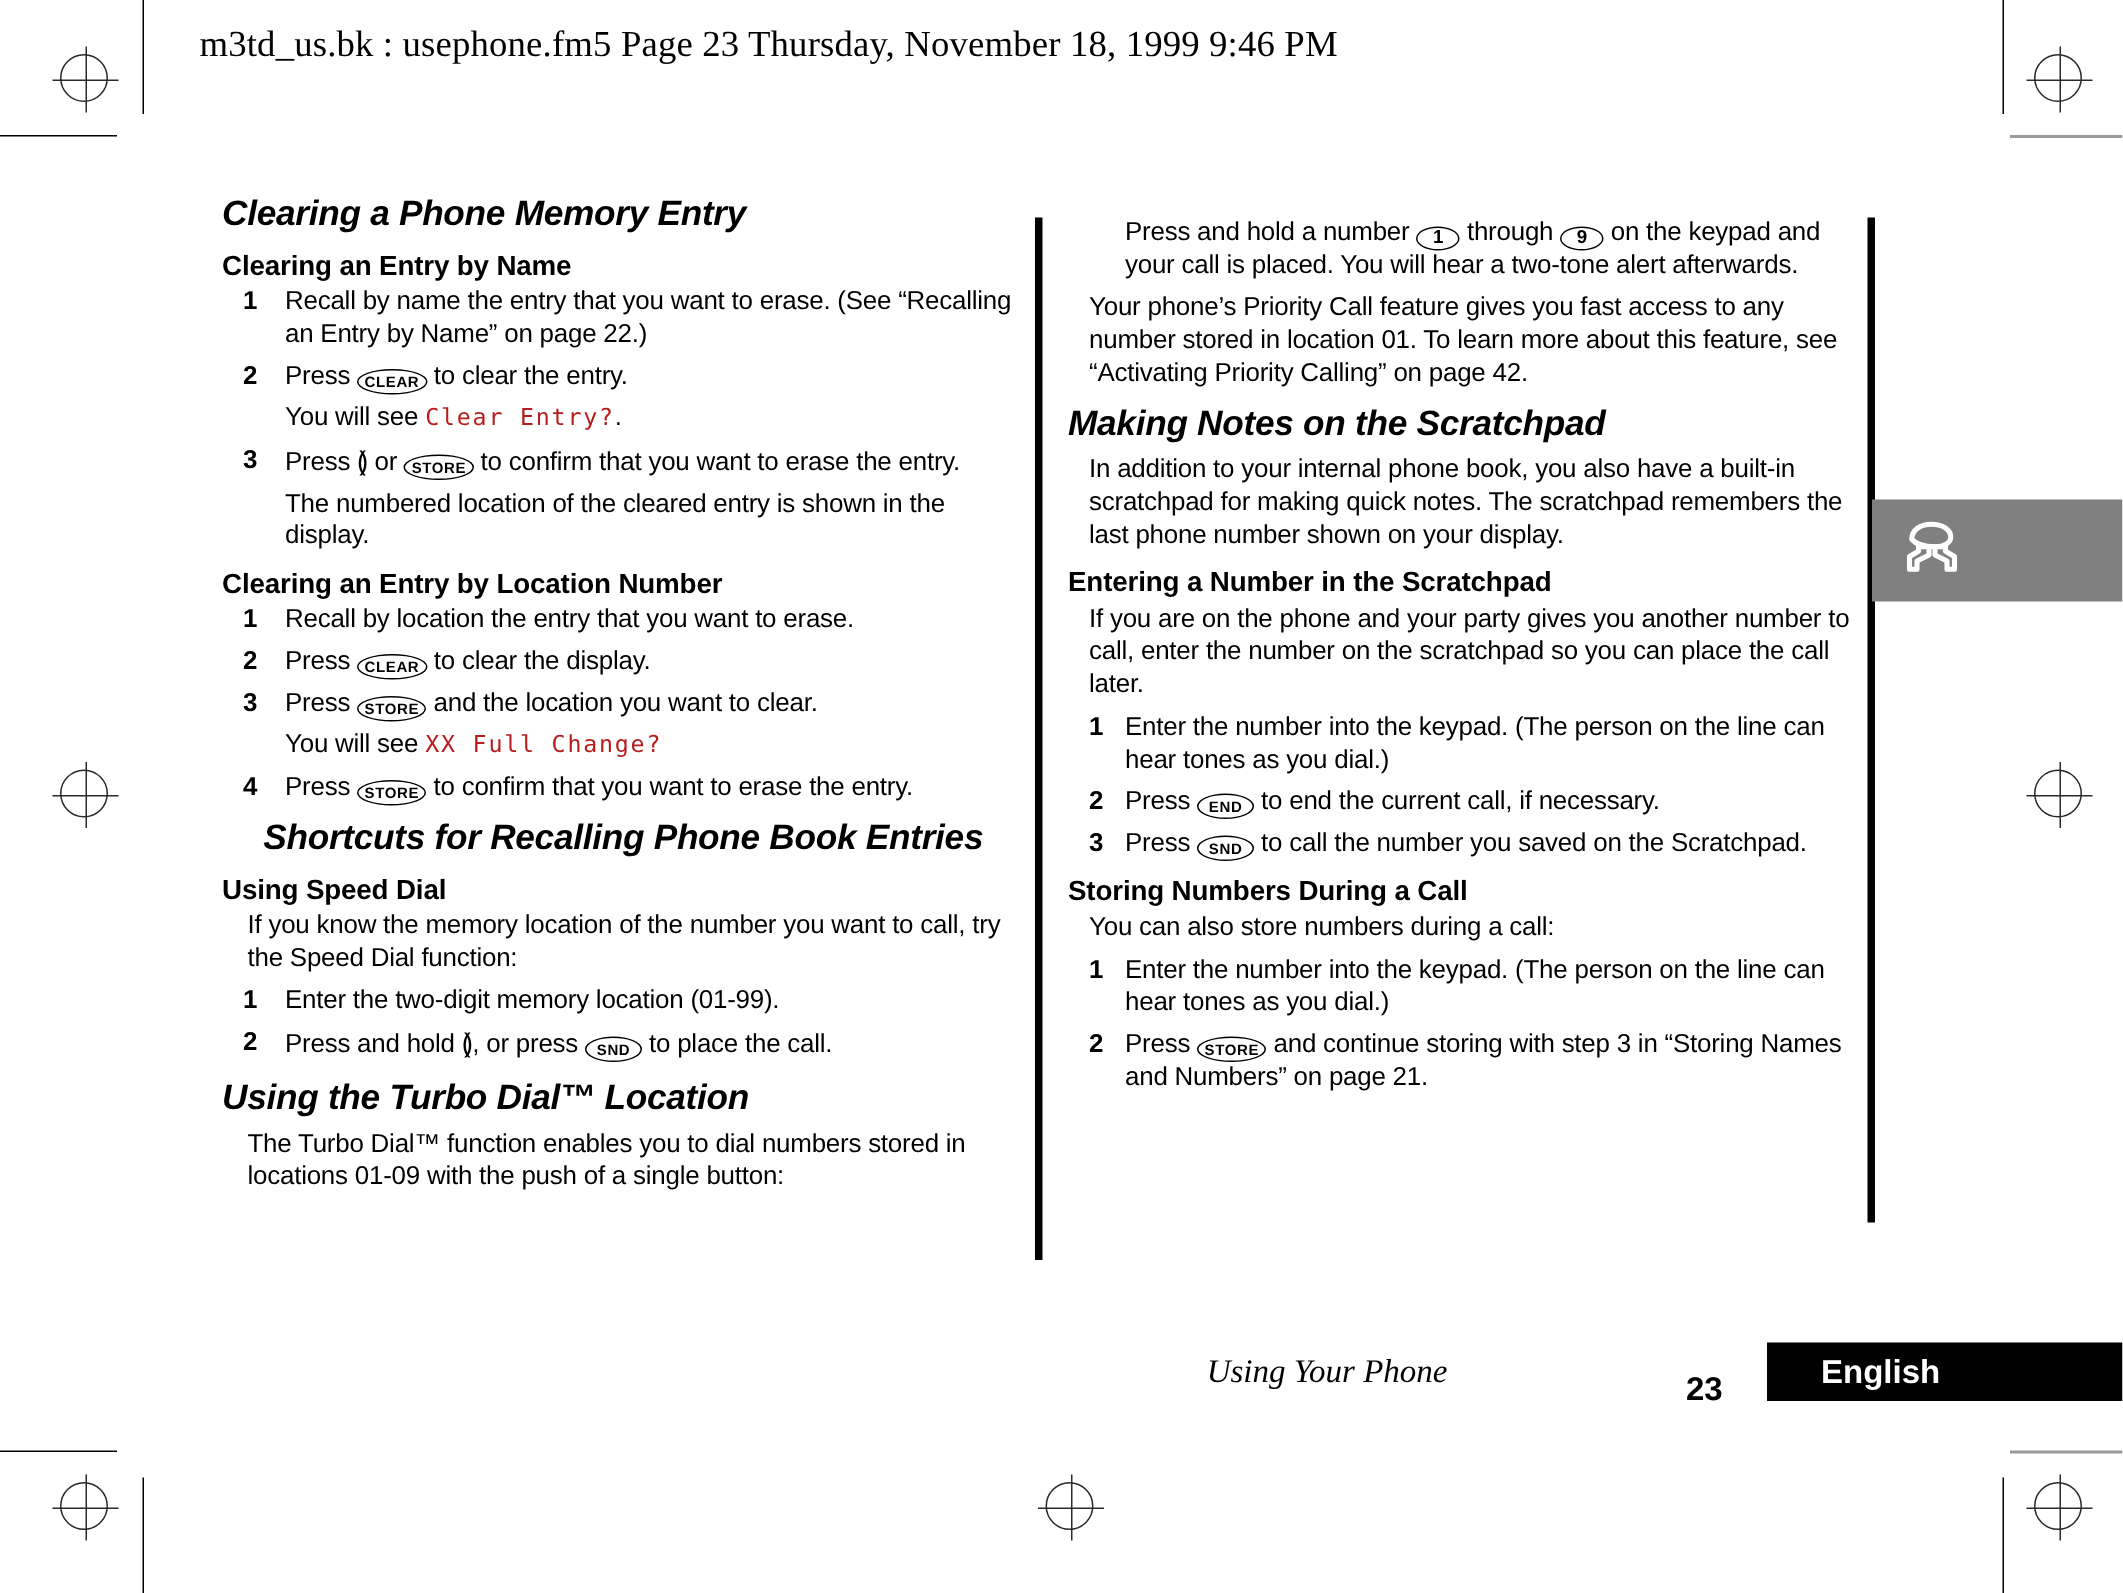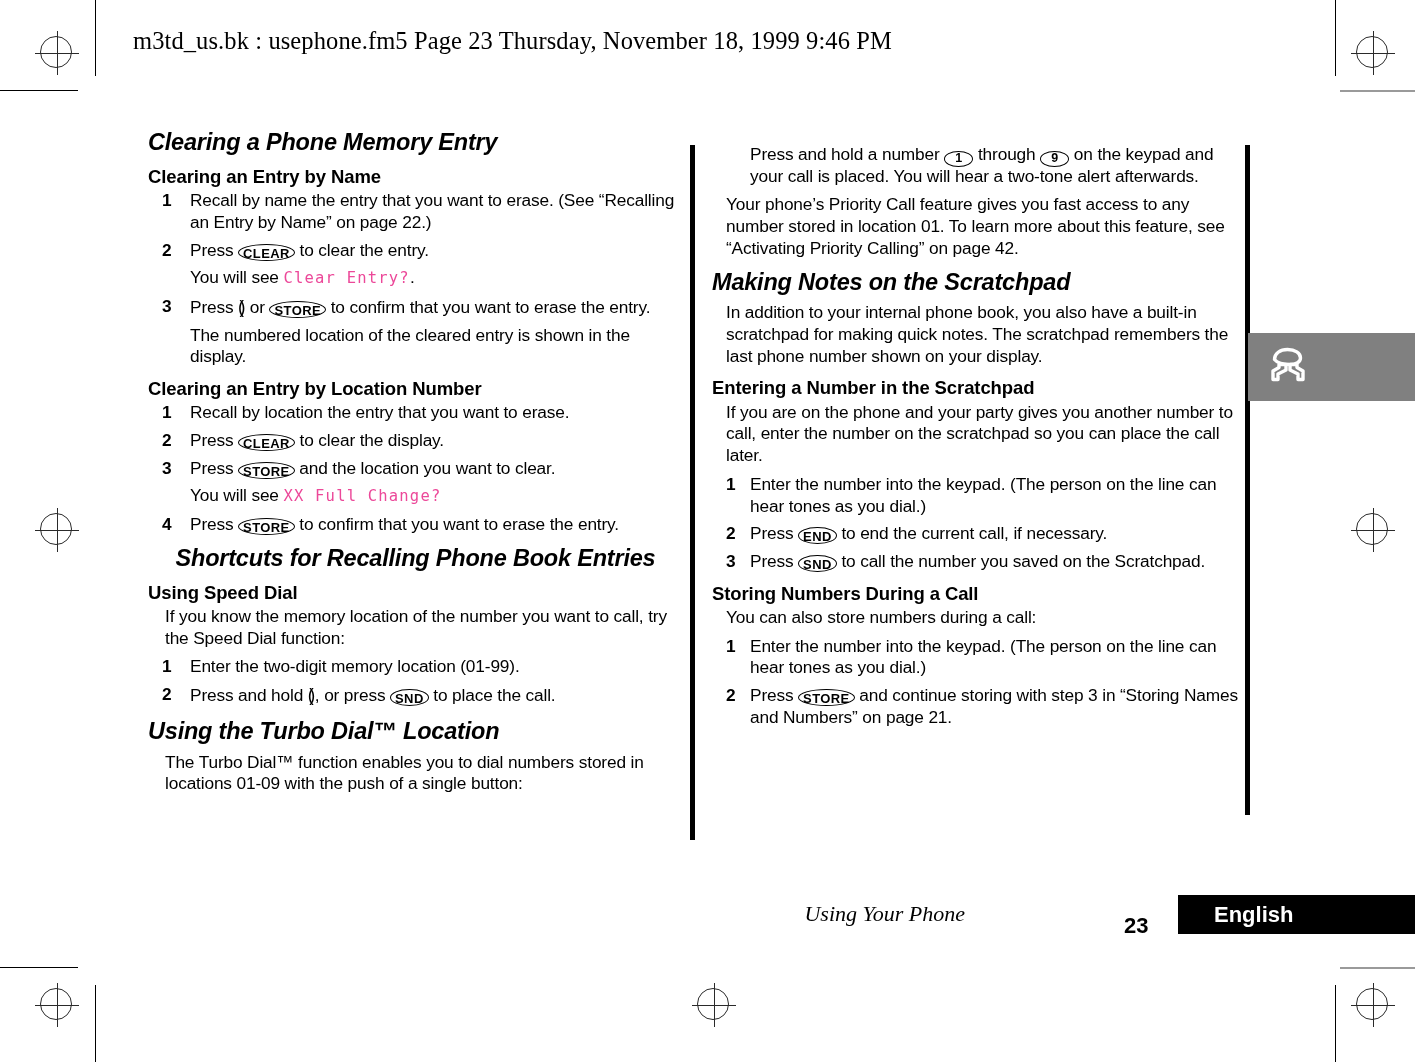--- a/index.html
+++ b/index.html
@@ -29,21 +29,21 @@
     border: 1px solid #2a2a2a; border-radius: 50%;
     box-sizing: border-box; background: transparent;
   }
   .cropline-h { position: absolute; height: 1px; background: #000; }
   .cropline-v { position: absolute; width: 1px; background: #000; }
   .cropline-h.grayed { background: #9a9a9a; height: 2px; }
 
   
   .doc-header {
     position: absolute;
-    left: 133px; top: 27px;
+    left: 133px; top: 16px;
     font-family: "Liberation Serif", serif;
     font-size: 24.5px;
     letter-spacing: 0.1px;
     white-space: nowrap;
   }
 
   
   .page-body {
     position: absolute;
     left: 0; top: 130px; width: 1296px; height: 710px;
@@ -114,21 +114,21 @@
   .col-right p.cont { padding-left: 38px; }
 
   
   .key {
     display: inline-block;
     position: relative;
     top: 2px;
     border: 1.7px solid #000;
     border-radius: 50%;
     padding: 3px 4px 0 4px;
-    font-size: 13px;
+    font-size: 10px;
     font-weight: bold;
     letter-spacing: 0.4px;
     line-height: 11px;
     height: 12px;
     min-width: 28px;
     text-align: center;
     font-family: "Liberation Sans", sans-serif;
     vertical-align: baseline;
     box-sizing: content-box;
   }
@@ -148,21 +148,21 @@
     font-size: 18px;
     letter-spacing: -4.5px;
     padding-right: 4px;
   }
 
   
   .lcd {
     font-family: "DejaVu Sans Mono", "Liberation Mono", monospace;
     font-size: 15.5px;
     letter-spacing: 1.2px;
-    color: #ec4899;
+    color: #b91c1c;
   }
 
   
   .side-tab {
     position: absolute;
     left: 1248px; top: 333px;
     width: 167px; height: 68px;
     background: #808080;
   }
   .side-tab svg { position: absolute; left: 18px; top: 10px; }

